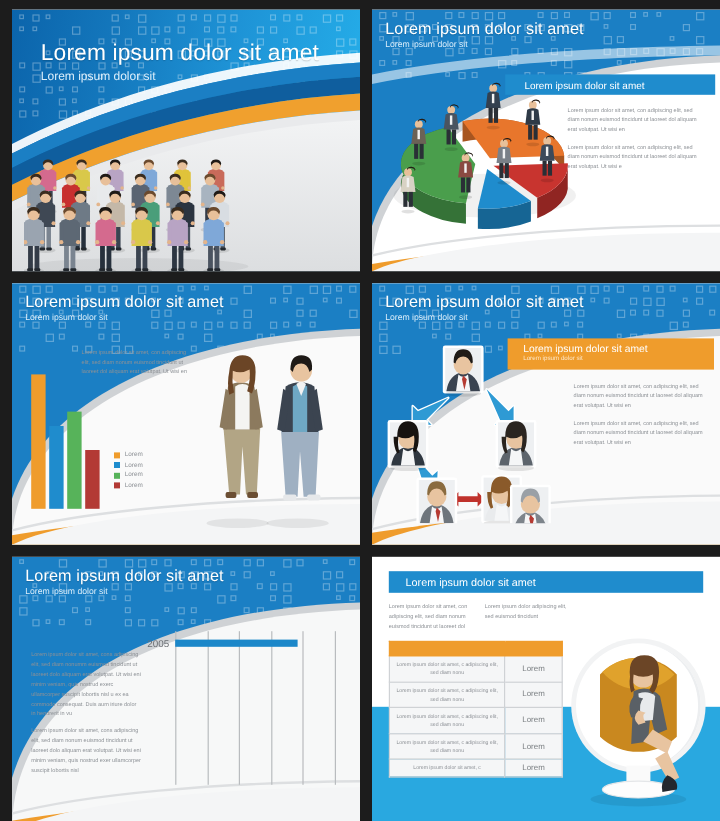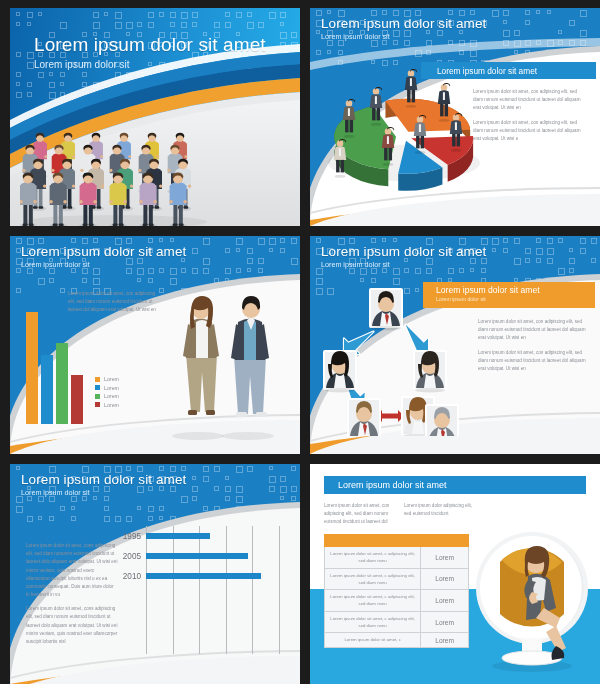--- a/index.html
+++ b/index.html
@@ -1270,35 +1270,23 @@
     <div class="hbar-grid" id="hgrid">
         <i></i>
         <i></i>
         <i></i>
         <i></i>
         <i></i>
         <i></i>
       </div>
     <div class="hbar-chart" id="hbars">
         <div class="hbar-row">
-       <div class="hbar-label">1995</div>
-       <div class="hbar-track">
-         <div class="hbar-fill" style="width:48%;background:#1b87c9"></div>
-       </div>
-     </div>
-        <div class="hbar-row">
        <div class="hbar-label">2005</div>
        <div class="hbar-track">
          <div class="hbar-fill" style="width:76%;background:#1b87c9"></div>
-       </div>
-     </div>
-        <div class="hbar-row">
-       <div class="hbar-label">2010</div>
-       <div class="hbar-track">
-         <div class="hbar-fill" style="width:86%;background:#1b87c9"></div>
        </div>
      </div>
       </div>
   </div>
 
   <div class="slide">
     <div class="s6-blue"></div>
 
     <div class="s6-titlebar">
       <span>Lorem ipsum dolor sit amet</span>

